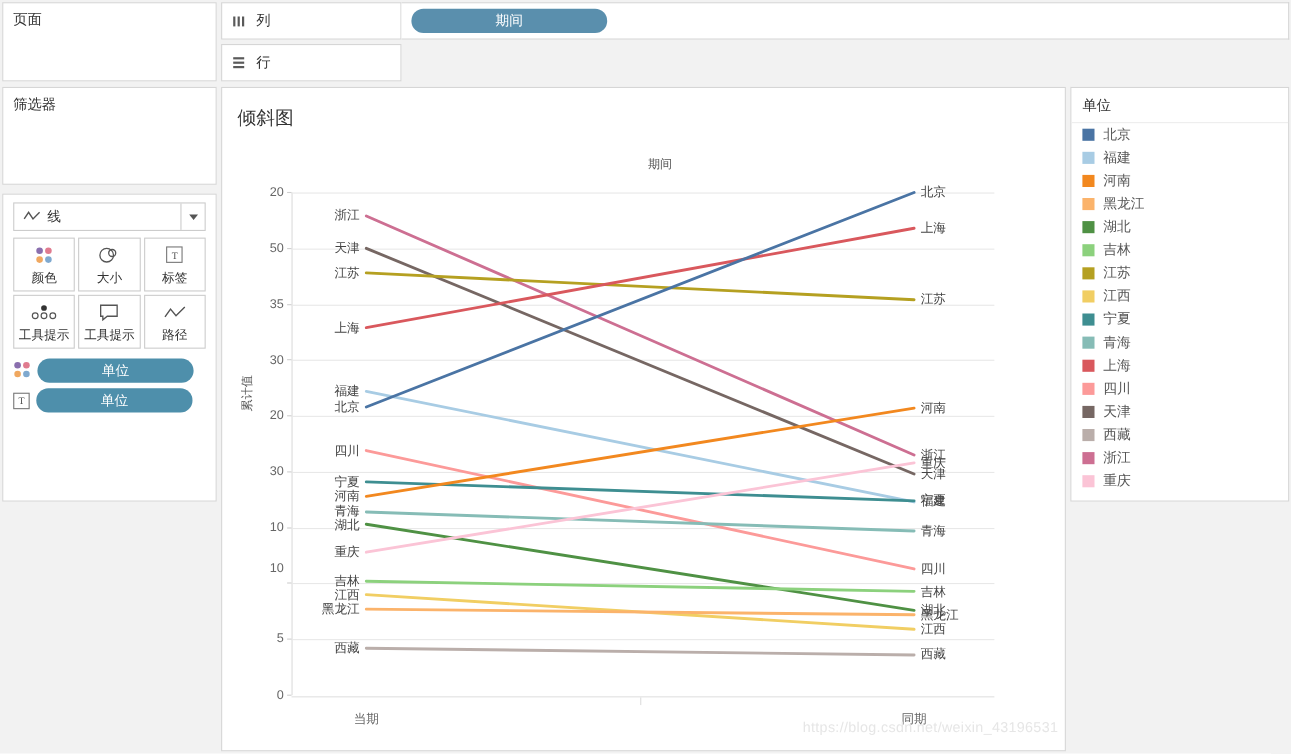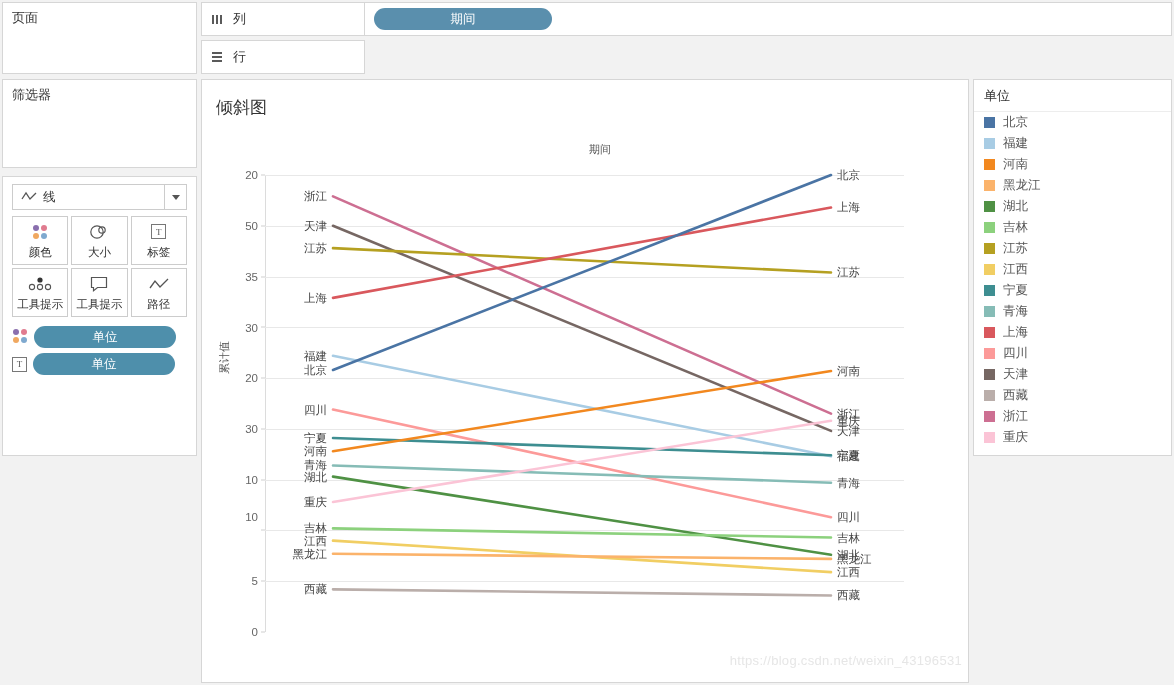--- a/index.html
+++ b/index.html
@@ -344,20 +344,25 @@
         <div class="pt-label" style="top: 307.713px; left: 572px;">青海</div>
         <div class="pt-label" style="top: 342.242px; left: 572px;">四川</div>
         <div class="pt-label" style="top: 362.553px; left: 572px;">吉林</div>
         <div class="pt-label" style="top: 379.818px; left: 572px;">湖北</div>
         <div class="pt-label" style="top: 383.88px; left: 572px;">黑龙江</div>
         <div class="pt-label" style="top: 397.082px; left: 572px;">江西</div>
         <div class="pt-label" style="top: 420.44px; left: 572px;">西藏</div>
       </div>
   </div>
 
+  <div id="xaxis">
+      <div class="xtick" style="left: 68px;">当期</div>
+      <div class="xtick" style="left: 566px;">同期</div>
+      <div class="xsep" style="left: 317px;"></div>
+    </div>
   <div id="watermark">https://blog.csdn.net/weixin_43196531</div>
 </div>
 
 <div id="legend">
   <div id="legend-title">单位</div>
   <div id="legend-items">
       <div class="leg-item">
         <span class="leg-sw" style="background: rgb(74, 116, 164);"></span>
         <span class="leg-lb">北京</span>
       </div>

